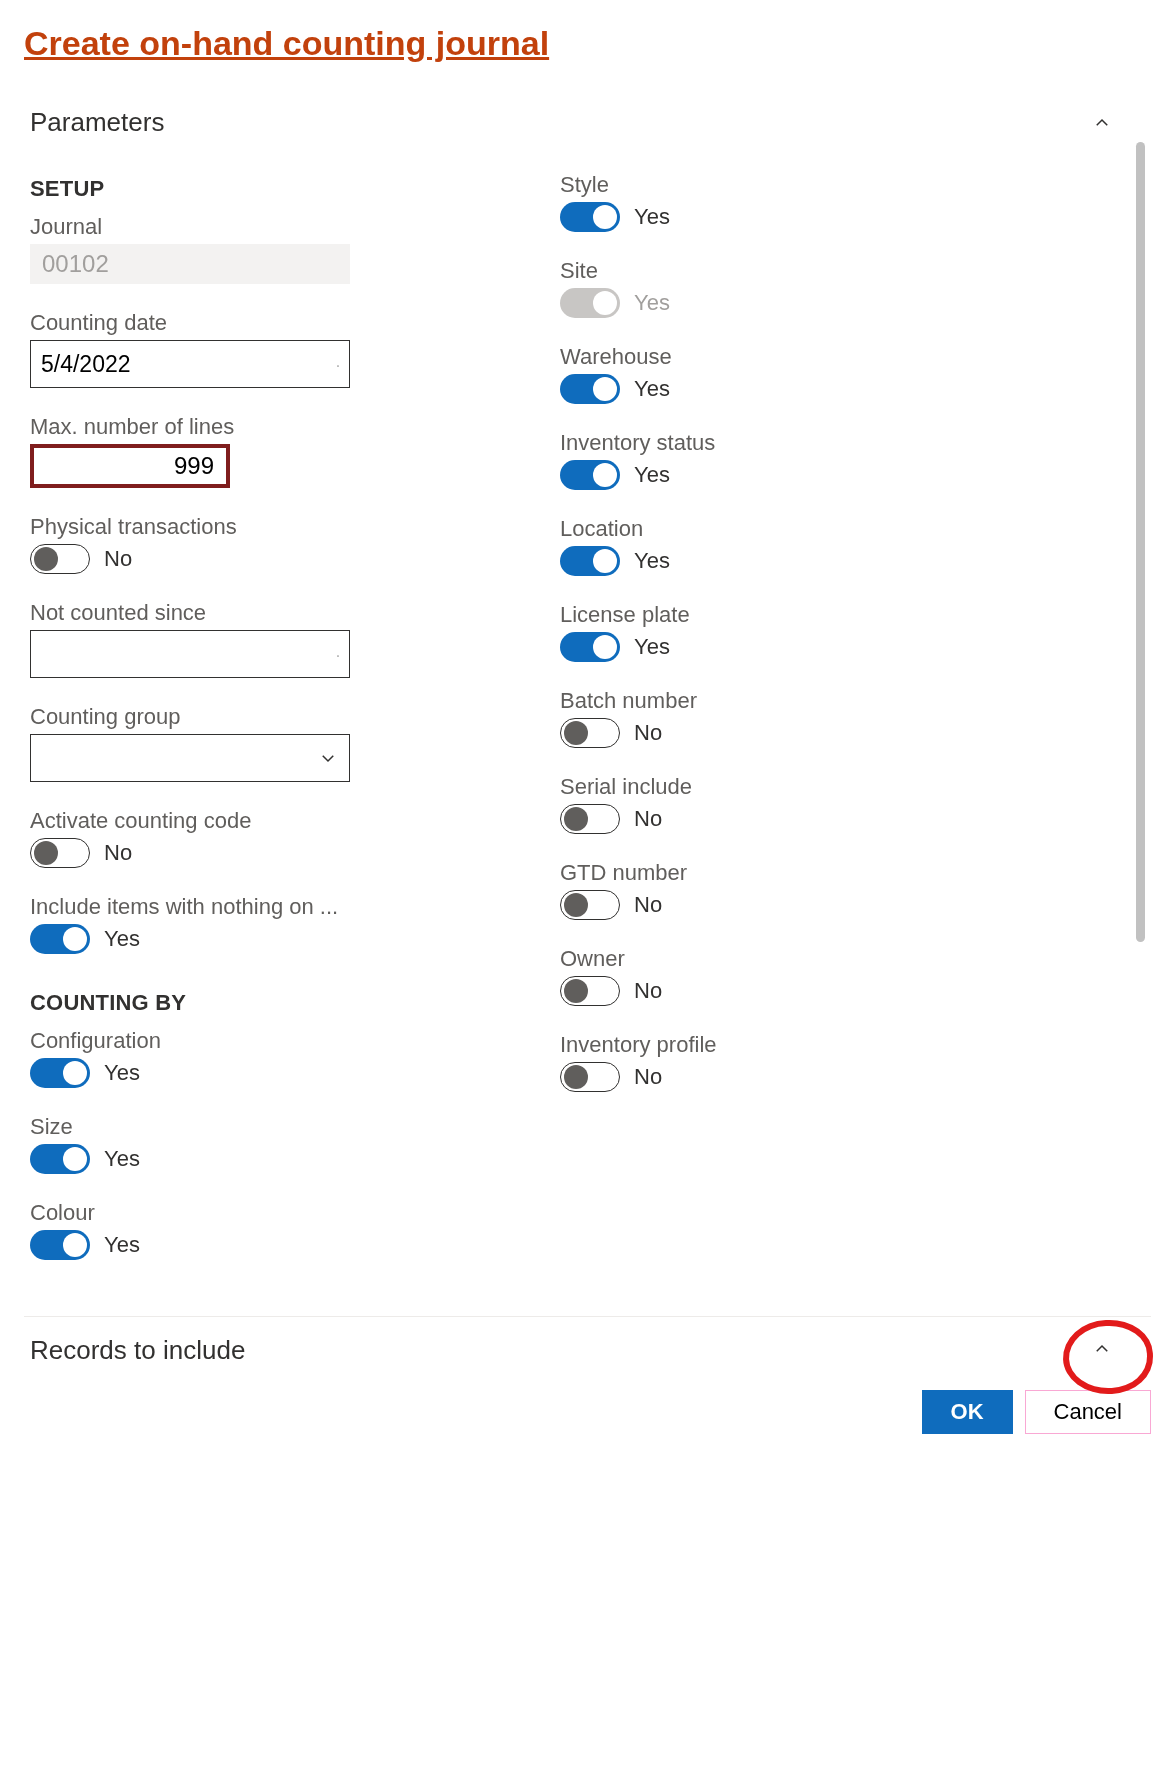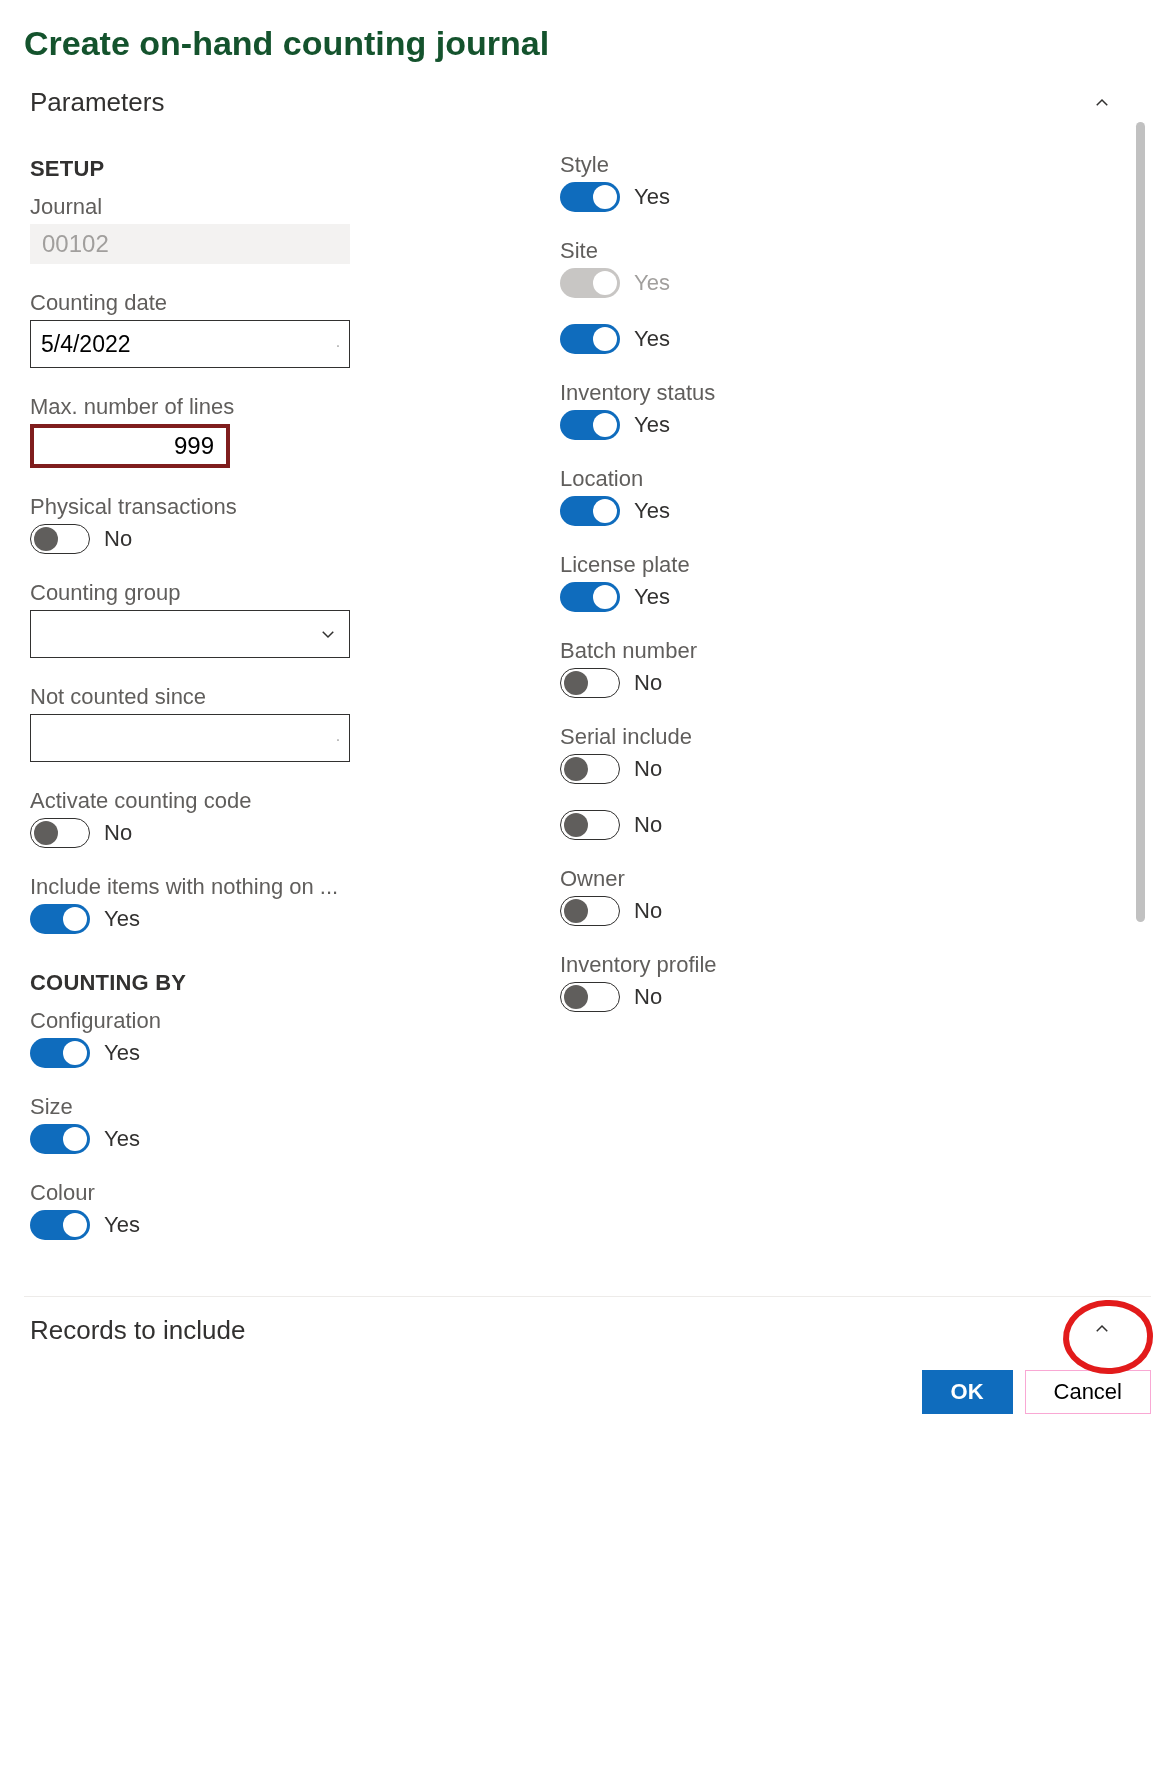--- a/index.html
+++ b/index.html
@@ -11,22 +11,23 @@
     color: #323130;
     width: 1175px;
   }
   .dialog {
     padding: 16px 24px 0 24px;
     position: relative;
   }
   .dialog-title {
     font-size: 34px;
     font-weight: 600;
-    margin: 8px 0 20px 0;
-    color: #14532d;
+    margin: 8px 0 40px 0;
+    color: #c2410c;
+    text-decoration: underline;
   }
   .section-header {
     display: flex;
     align-items: center;
     justify-content: space-between;
     padding: 4px 0;
     margin-left: 6px;
     margin-right: 40px;
     cursor: pointer;
     position: relative;
@@ -248,31 +249,20 @@
           <div class="field-label-small">Physical transactions</div>
           <div class="toggle-row">
             <div class="toggle off">
                 <div class="knob"></div>
               </div>
             <span class="toggle-text">No</span>
           </div>
         </div>
 
         <div class="field">
-          <div class="field-label-small">Counting group</div>
-          <div class="select-wrap">
-            <span class="chev-down">
-              <svg viewBox="0 0 24 24" fill="none" stroke="#323130" stroke-width="2">
-                  <polyline points="5 9 12 16 19 9"></polyline>
-                </svg>
-            </span>
-          </div>
-        </div>
-
-        <div class="field">
           <div class="field-label-small">Not counted since</div>
           <div class="date-input-wrap">
             <input type="text" value="" style="">
             <span class="cal-icon">
               <svg viewBox="0 0 24 24" fill="none" stroke="#323130" stroke-width="1.6">
                   <rect x="3" y="5" width="18" height="16" rx="1"></rect>
                   <line x1="3" y1="9" x2="21" y2="9"></line>
                   <line x1="7" y1="2" x2="7" y2="6"></line>
                   <line x1="17" y1="2" x2="17" y2="6"></line>
                   <circle cx="8" cy="13" r=".8" fill="#323130"></circle>
@@ -280,20 +270,31 @@
                   <circle cx="16" cy="13" r=".8" fill="#323130"></circle>
                   <circle cx="8" cy="17" r=".8" fill="#323130"></circle>
                   <circle cx="12" cy="17" r=".8" fill="#323130"></circle>
                   <circle cx="16" cy="17" r=".8" fill="#323130"></circle>
                 </svg>
             </span>
           </div>
         </div>
 
         <div class="field">
+          <div class="field-label-small">Counting group</div>
+          <div class="select-wrap">
+            <span class="chev-down">
+              <svg viewBox="0 0 24 24" fill="none" stroke="#323130" stroke-width="2">
+                  <polyline points="5 9 12 16 19 9"></polyline>
+                </svg>
+            </span>
+          </div>
+        </div>
+
+        <div class="field">
           <div class="field-label-small">Activate counting code</div>
           <div class="toggle-row">
             <div class="toggle off">
                 <div class="knob"></div>
               </div>
             <span class="toggle-text">No</span>
           </div>
         </div>
 
         <div class="field">
@@ -350,20 +351,21 @@
         <div class="field">
           <div class="field-label-small">Site</div>
           <div class="toggle-row">
             <div class="toggle disabled">
                 <div class="knob"></div>
               </div>
             <span class="toggle-text disabled">Yes</span>
           </div>
         </div>
         <div class="field">
+          <div class="field-label-small">Warehouse</div>
           <div class="toggle-row">
             <div class="toggle on">
                 <div class="knob"></div>
               </div>
             <span class="toggle-text">Yes</span>
           </div>
         </div>
         <div class="field">
           <div class="field-label-small">Inventory status</div>
           <div class="toggle-row">
@@ -403,20 +405,21 @@
         <div class="field">
           <div class="field-label-small">Serial include</div>
           <div class="toggle-row">
             <div class="toggle off">
                 <div class="knob"></div>
               </div>
             <span class="toggle-text">No</span>
           </div>
         </div>
         <div class="field">
+          <div class="field-label-small">GTD number</div>
           <div class="toggle-row">
             <div class="toggle off">
                 <div class="knob"></div>
               </div>
             <span class="toggle-text">No</span>
           </div>
         </div>
         <div class="field">
           <div class="field-label-small">Owner</div>
           <div class="toggle-row">

